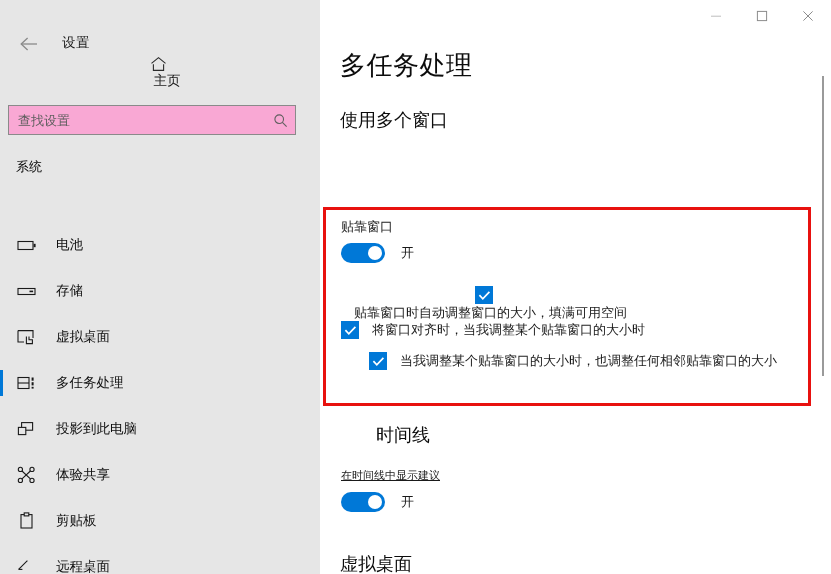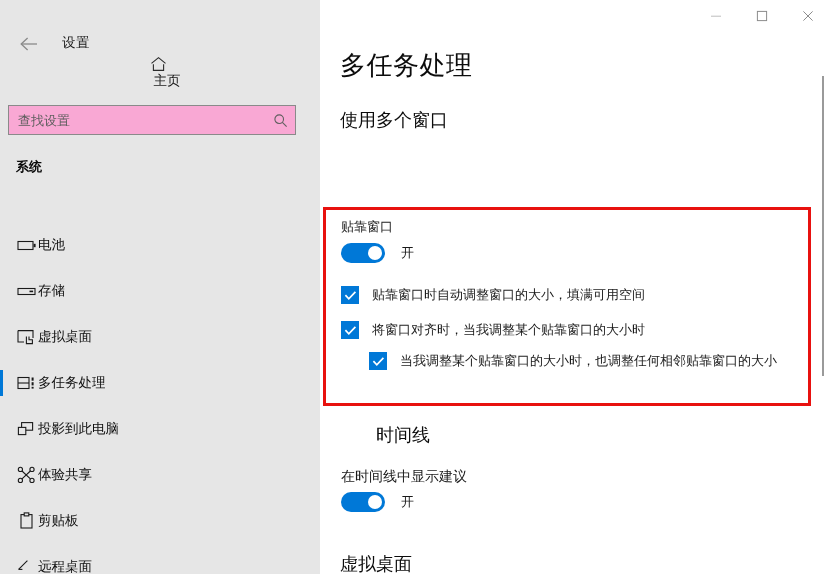--- a/index.html
+++ b/index.html
@@ -79,21 +79,21 @@
   .search-input::placeholder { color: #5e5e5e; opacity: 1; }
   .search-icon {
     width: 26px; height: 100%;
     display: flex; align-items: center; justify-content: center;
     padding-right: 4px;
   }
   .group-title {
     position: absolute;
     left: 16px; top: 158px;
     font-size: 13px;
-    font-weight: bold;
+    font-weight: normal;
     color: #0a0a0a;
     text-align: center;
   }
   .nav {
     position: absolute;
     left: 0; top: 222px;
     width: 300px;
   }
   .nav-item {
     position: relative;
@@ -108,20 +108,21 @@
     left: 0; top: 10px;
     width: 3px; height: 26px;
     background: #0078d7;
   }
   .nav-icon {
     width: 22px; height: 22px;
     display: flex; align-items: center; justify-content: center;
     flex: 0 0 22px;
   }
   .nav-label {
+    margin-left: 18px;
     font-size: 13.5px;
     color: #0f0f0f;
     white-space: nowrap;
   }
   .sb-track {
     position: absolute;
     left: 303px; top: 150px;
     width: 5px; height: 420px;
   }
   .sb-thumb {
@@ -232,22 +233,23 @@
   .clabel {
     margin-left: 13px;
     font-size: 13px;
     color: #1a1a1a;
     white-space: nowrap;
   }
 
   #tl-sub {
     position: absolute;
     left: 21px; top: 468px;
-    font-size: 14px;
-    color: #1a1a1a;
+    font-size: 11px;
+    color: #1a1a1a;
+    text-decoration: underline;
   }
   #tl-toggle-row { position: absolute; left: 21px; top: 492px; }
 
   .main-sb-thumb {
     position: absolute;
     left: 822px; top: 76px;
     width: 2px; height: 300px;
     background: #9a9a9a;
   }
 </style>
@@ -414,21 +416,21 @@
 
     <div class="snap-label">贴靠窗口</div>
 
     <div id="snap-toggle-row" class="toggle">
       <div class="toggle-track">
         <div class="toggle-knob"></div>
       </div>
       <span class="toggle-text">开</span>
     </div>
 
-    <div class="checkrow" style="top:286px;">
+    <div class="checkrow" style="top:286px;flex-direction:column;">
       <span class="cbox">
         <svg width="13" height="11" viewBox="0 0 13 11">
             <path d="M1.4 5.2 L4.8 8.8 L11.4 1.8" fill="none" stroke="#ffffff" stroke-width="1.7"></path>
           </svg>
       </span>
       <span class="clabel">贴靠窗口时自动调整窗口的大小，填满可用空间</span>
     </div>
 
     <div class="checkrow" style="top:321px;">
       <span class="cbox">

